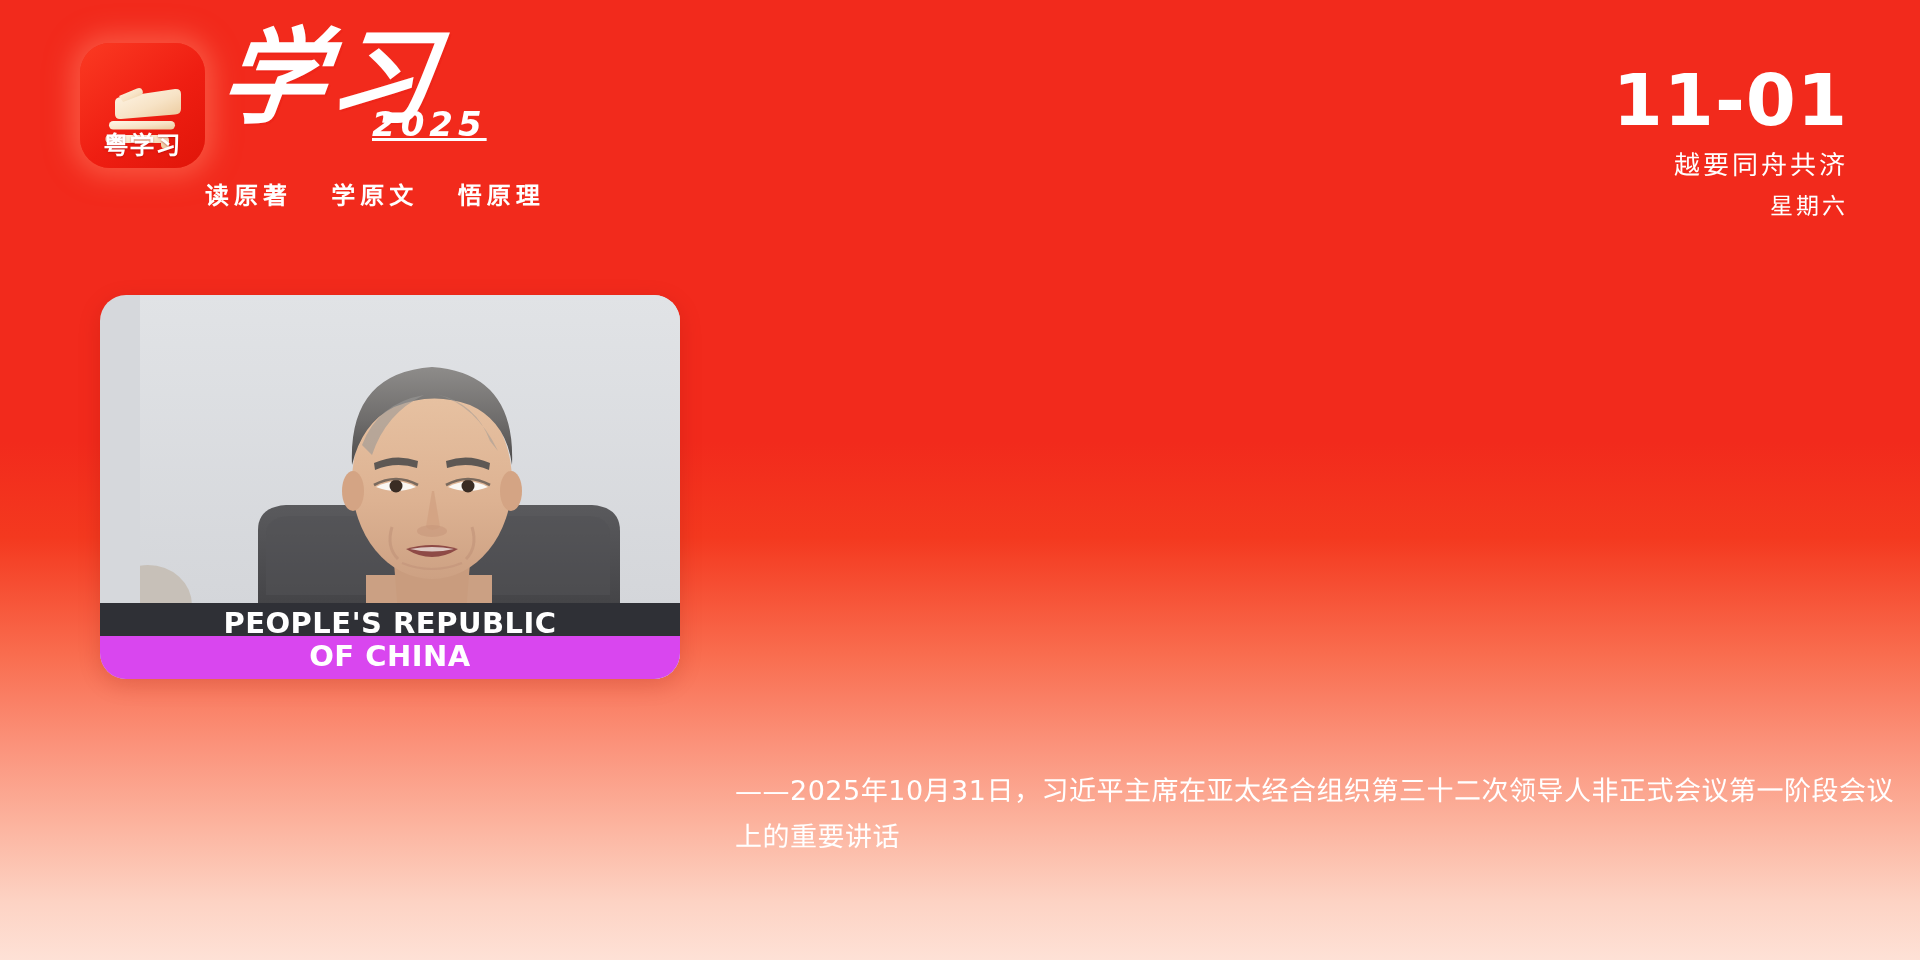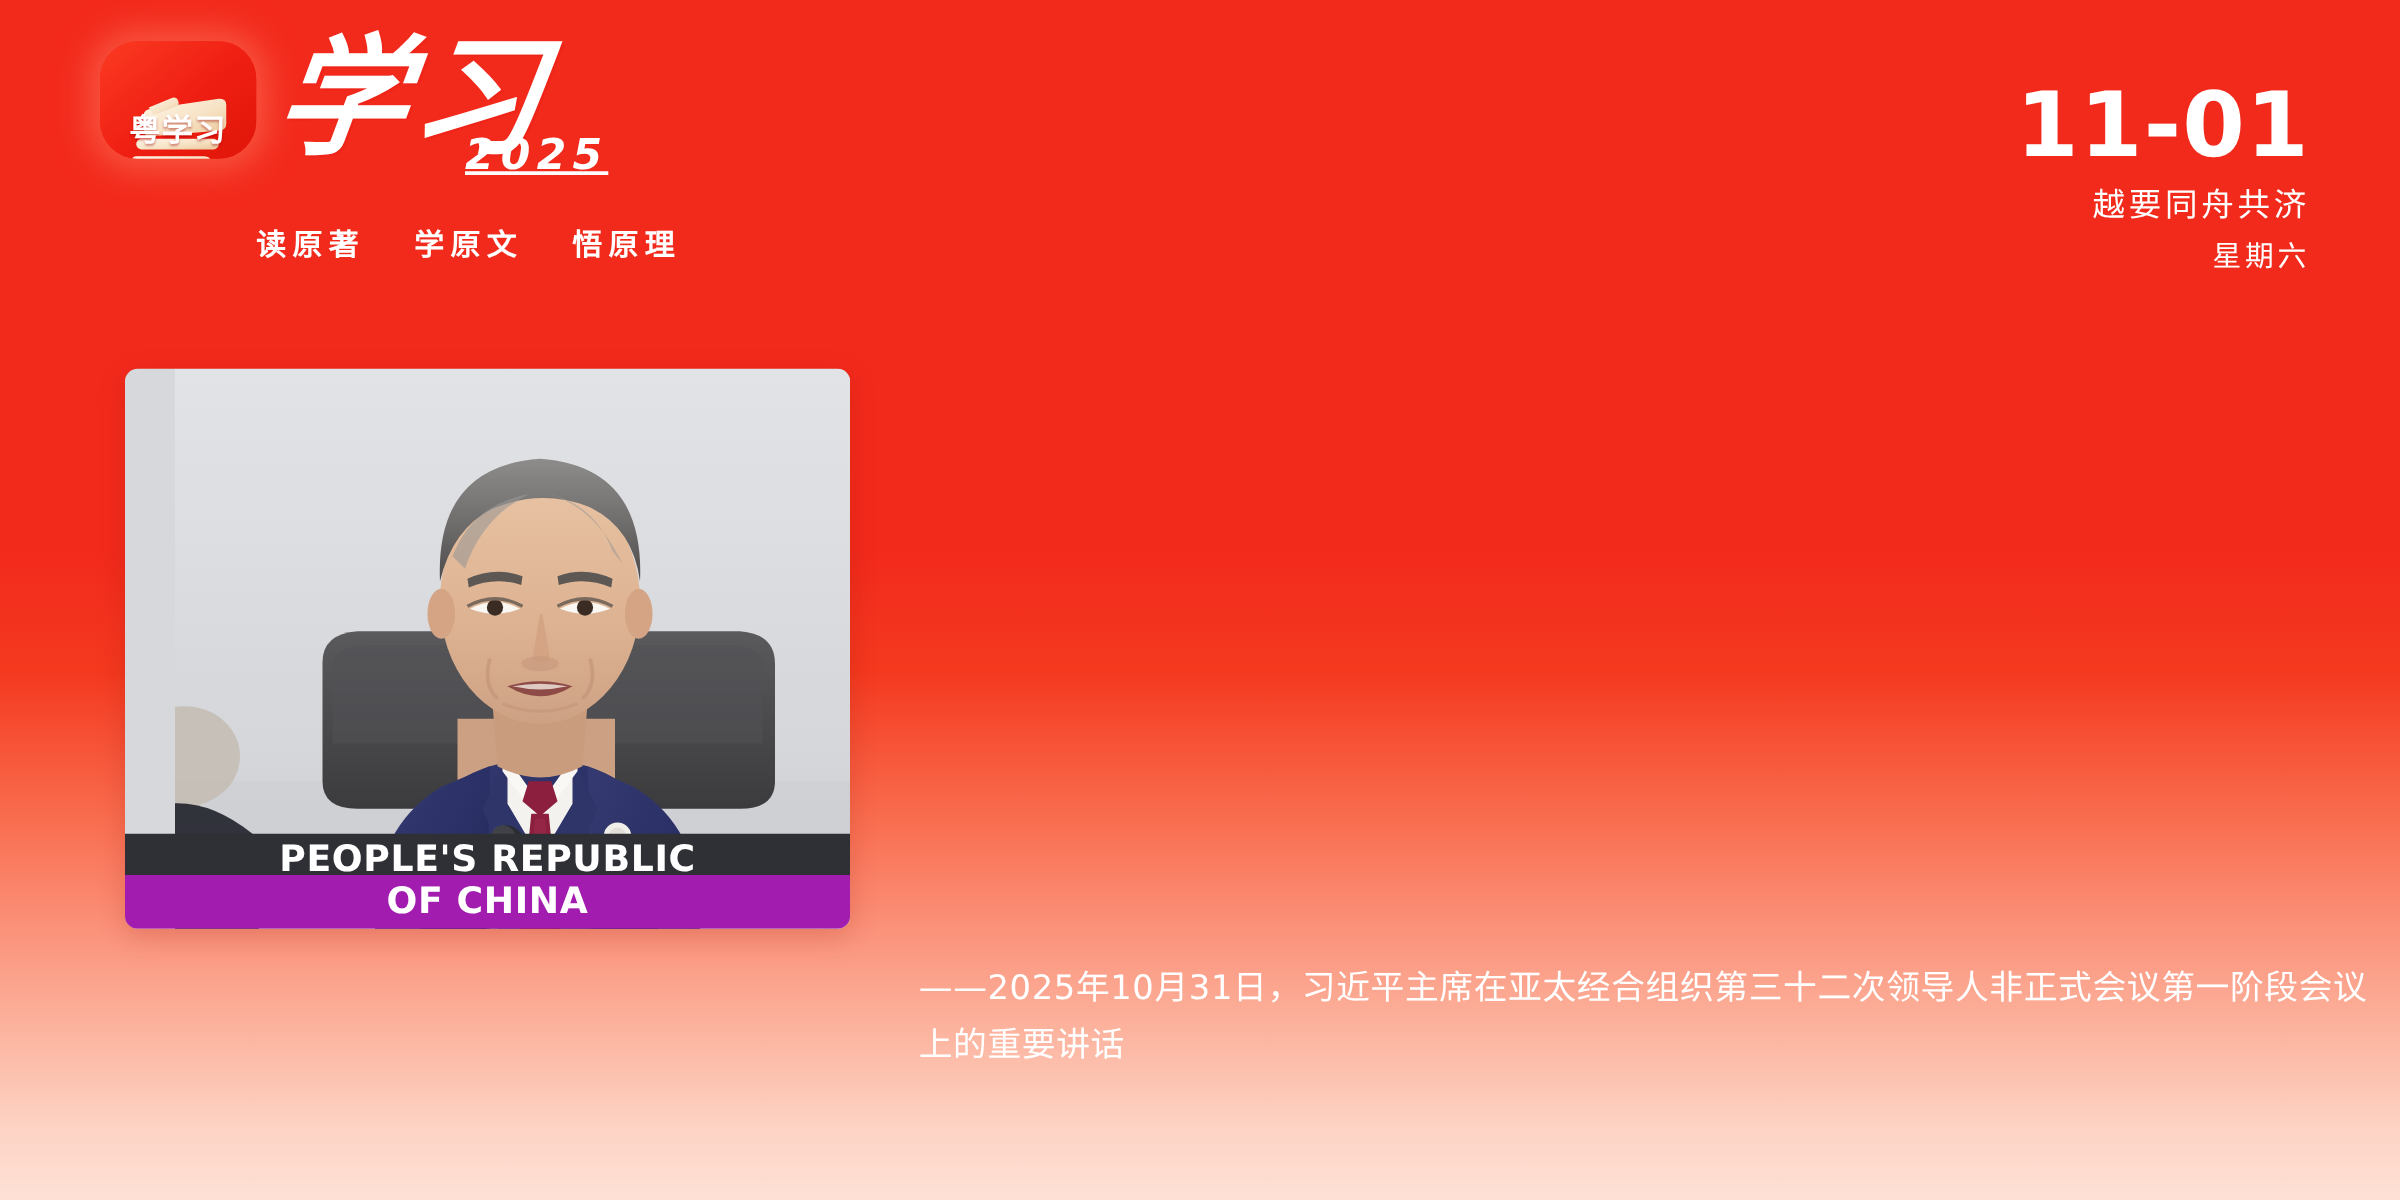--- a/index.html
+++ b/index.html
@@ -27,22 +27,22 @@
   }
 
   
   #header {
     position:absolute; top:0; left:0;
     width:1920px; height:215px;
   }
 
   
   #logo-badge {
-    position:absolute; left:80px; top:33px;
-    width:125px; height:94px;
+    position:absolute; left:80px; top:43px;
+    width:125px; height:125px;
     border-radius:30px;
     background:linear-gradient(140deg,#FB3A22 0%,#EF1E12 55%,#E01509 100%);
     box-shadow:0 0 26px 9px rgba(255,120,95,.55);
     overflow:hidden;
   }
   #logo-glyph {
     position:absolute; left:50%; top:44px;
     transform:translateX(-50%);
     width:92px; height:62px;
   }
@@ -130,22 +130,22 @@
     font-size:23px;
     line-height:1.2;
     color:#FFFFFF;
     letter-spacing:3px;
     font-family:"DejaVu Sans","Liberation Sans",sans-serif;
   }
 
   
   #photo-card {
     position:absolute; left:100px; top:295px;
-    width:580px; height:448px;
-    border-radius:10px;
+    width:580px; height:384px;
+    border-radius:26px;
     overflow:hidden;
     background:#D6D8DC;
     box-shadow:0 6px 22px rgba(140,20,10,.20);
     padding-left:40px;
   }
   #photo-svg { display:block; width:580px; height:520px; }
 
   
   #quote-block {
     position:absolute; left:735px; top:232px;
@@ -321,19 +321,19 @@
       <path d="M56 496 L520 496 L520 520 L56 520 Z" fill="url(#plateG)"></path>
       <path d="M56 496 L520 496 L520 500 L56 500 Z" fill="#55565C"></path>
       <text x="288" y="522" text-anchor="middle" font-family="DejaVu Sans, Liberation Sans, sans-serif" font-size="29" font-weight="700" letter-spacing="0.5" fill="#FFFFFF">PEOPLE'S REPUBLIC</text>
     </svg>
 
     <div style="position:absolute;left:0;bottom:36px;width:100%;text-align:center;
                 font-family:'DejaVu Sans','Liberation Sans',sans-serif;font-size:29px;
                 font-weight:700;color:#FFFFFF;letter-spacing:.5px;background:#2F3036;padding:3px 0;">PEOPLE'S REPUBLIC</div>
     <div style="position:absolute;left:0;bottom:0;width:100%;text-align:center;
                 font-family:'DejaVu Sans','Liberation Sans',sans-serif;font-size:29px;
-                font-weight:700;color:#FFFFFF;letter-spacing:.5px;background:#a21caf;padding:3px 0 6px;">OF CHINA</div>
+                font-weight:700;color:#FFFFFF;letter-spacing:.5px;background:#d946ef;padding:3px 0 6px;">OF CHINA</div>
   </div>
 
 
   <div id="attribution">——2025年10月31日，习近平主席在亚太经合组织第三十二次领导人非正式会议第一阶段会议上的重要讲话</div>
 
 </div>
 
 </body></html>

